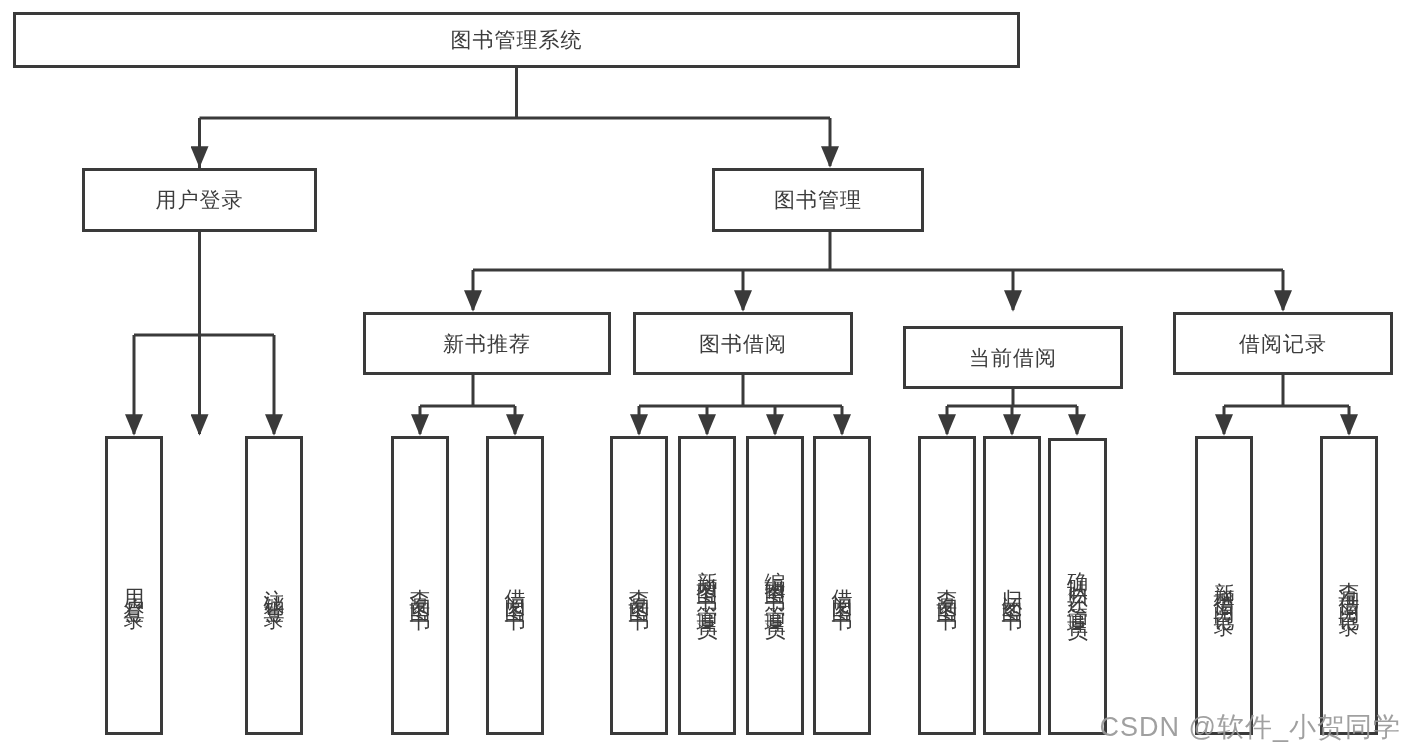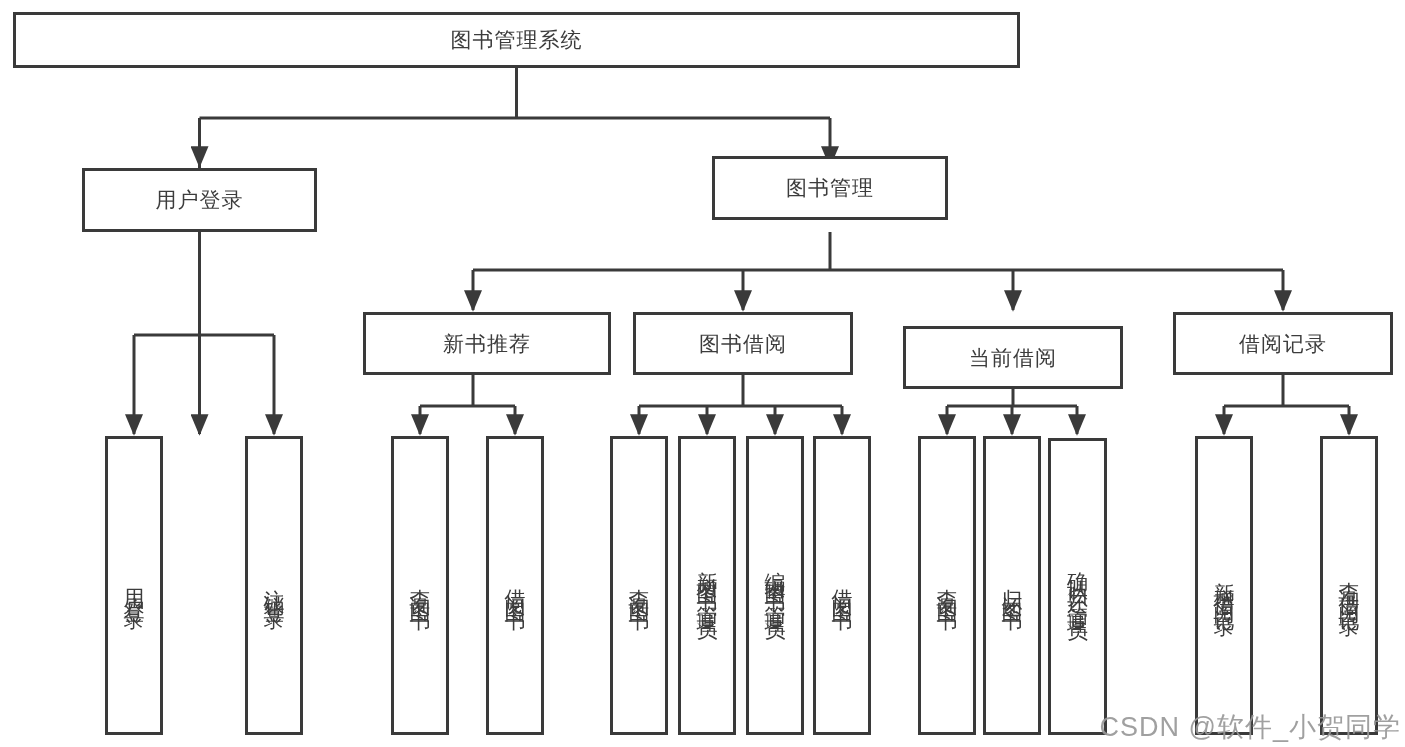--- a/index.html
+++ b/index.html
@@ -84,21 +84,21 @@
 
       <path d="M1283 375 V406 M1224 406 H1349"></path>
       <path d="M1224 406 V434" marker-end="url(#arrow)"></path>
       <path d="M1349 406 V434" marker-end="url(#arrow)"></path>
     </g>
   </svg>
 
   <div class="node hnode" style="left:13px;top:12px;width:1007px;height:56px;">图书管理系统</div>
 
   <div class="node hnode" style="left:82px;top:168px;width:235px;height:64px;">用户登录</div>
-  <div class="node hnode" style="left:712px;top:156px;width:236px;height:64px;">图书管理</div>
+  <div class="node hnode" style="left:712px;top:168px;width:212px;height:64px;">图书管理</div>
 
   <div class="node hnode" style="left:363px;top:312px;width:248px;height:63px;">新书推荐</div>
   <div class="node hnode" style="left:633px;top:312px;width:220px;height:63px;">图书借阅</div>
   <div class="node hnode" style="left:903px;top:326px;width:220px;height:63px;">当前借阅</div>
   <div class="node hnode" style="left:1173px;top:312px;width:220px;height:63px;">借阅记录</div>
 
   <div class="node leaf" style="left:105px;top:436px;width:58px;height:299px;">用户登录</div>
   <div class="node leaf" style="left:245px;top:436px;width:58px;height:299px;">注销登录</div>
 
   <div class="node leaf" style="left:391px;top:436px;width:58px;height:299px;">查询图书</div>

